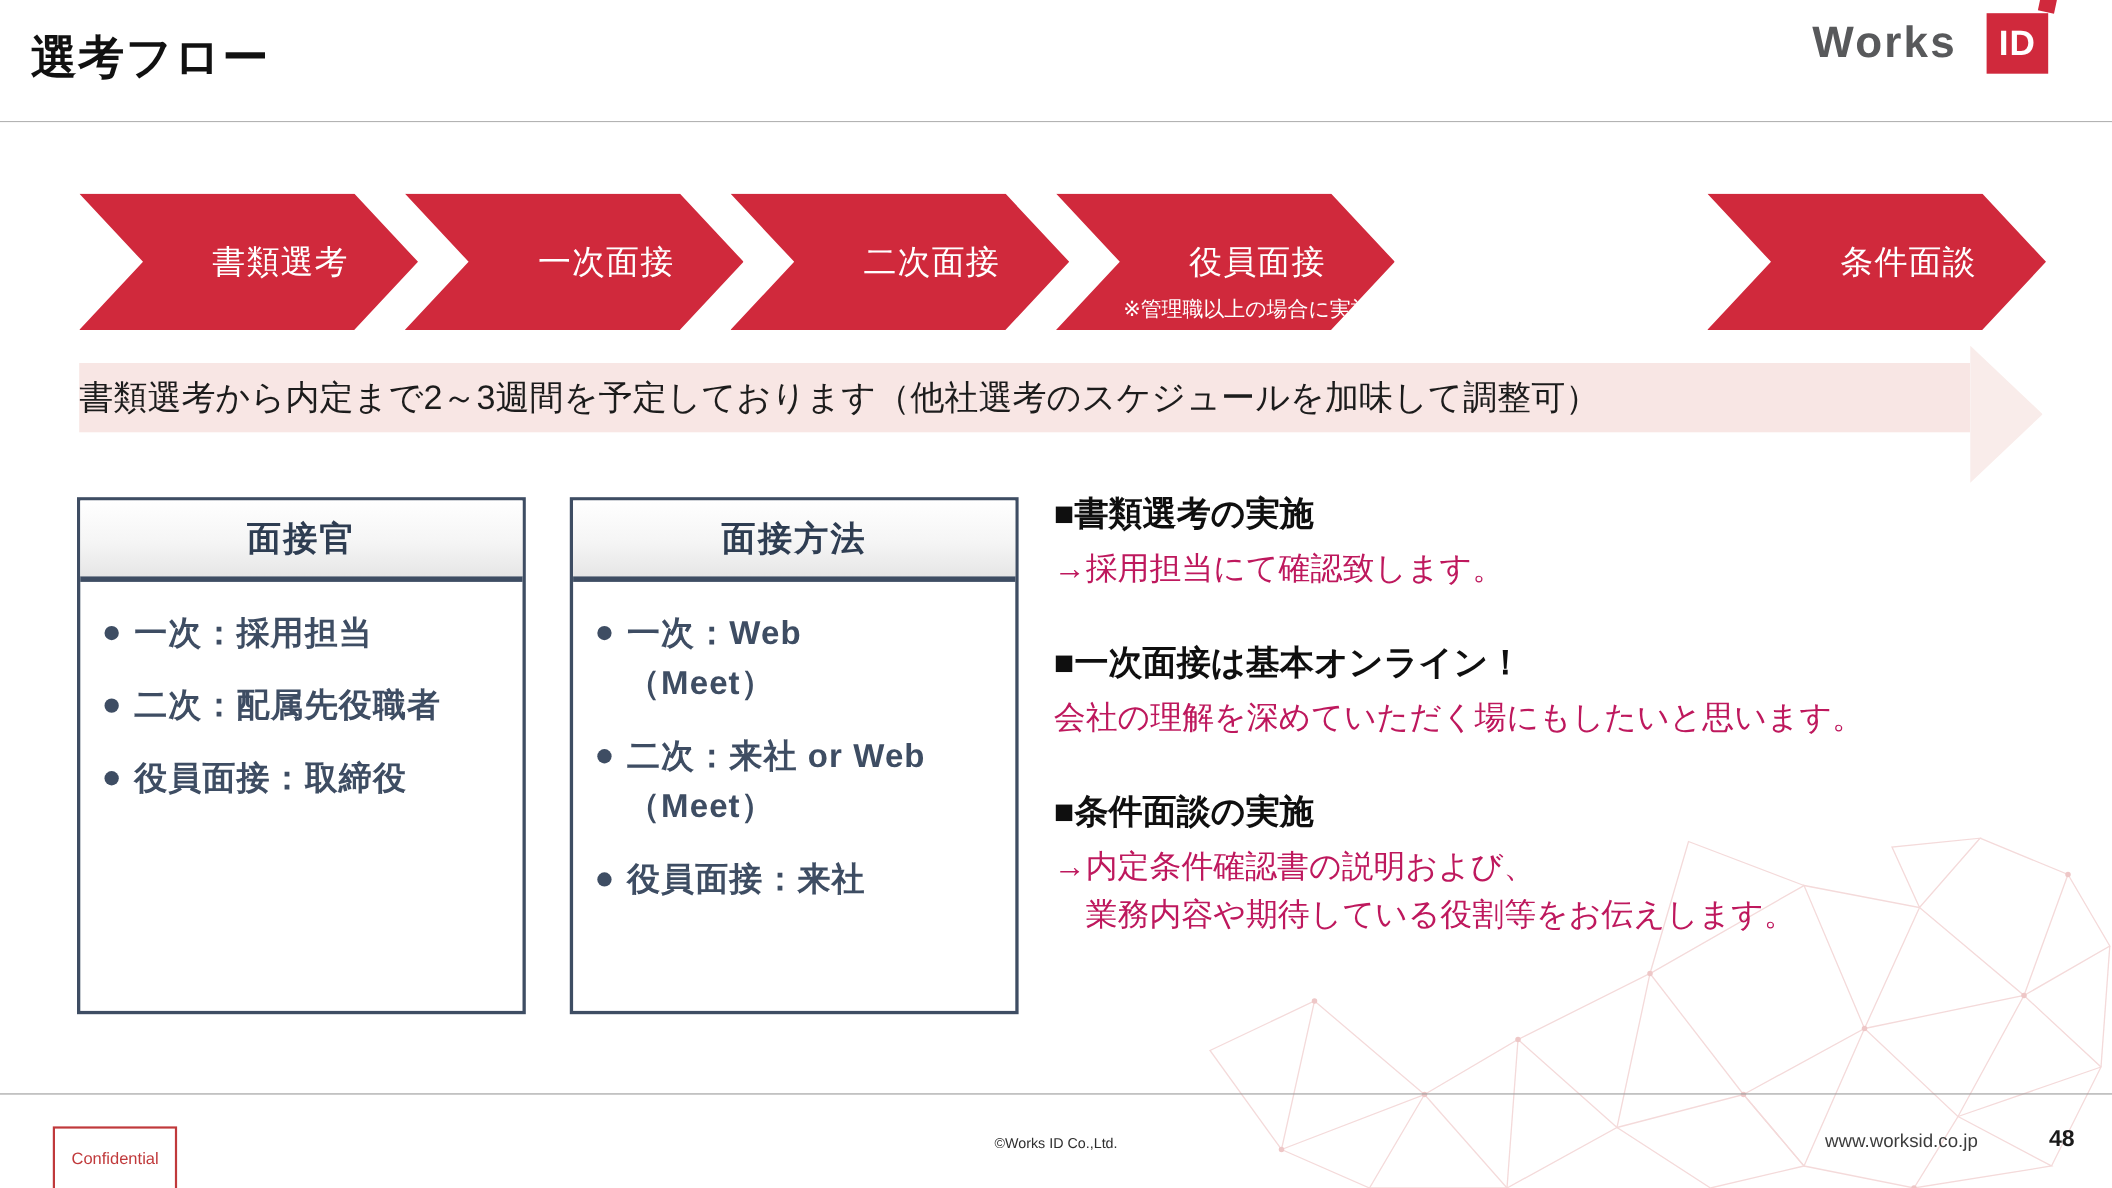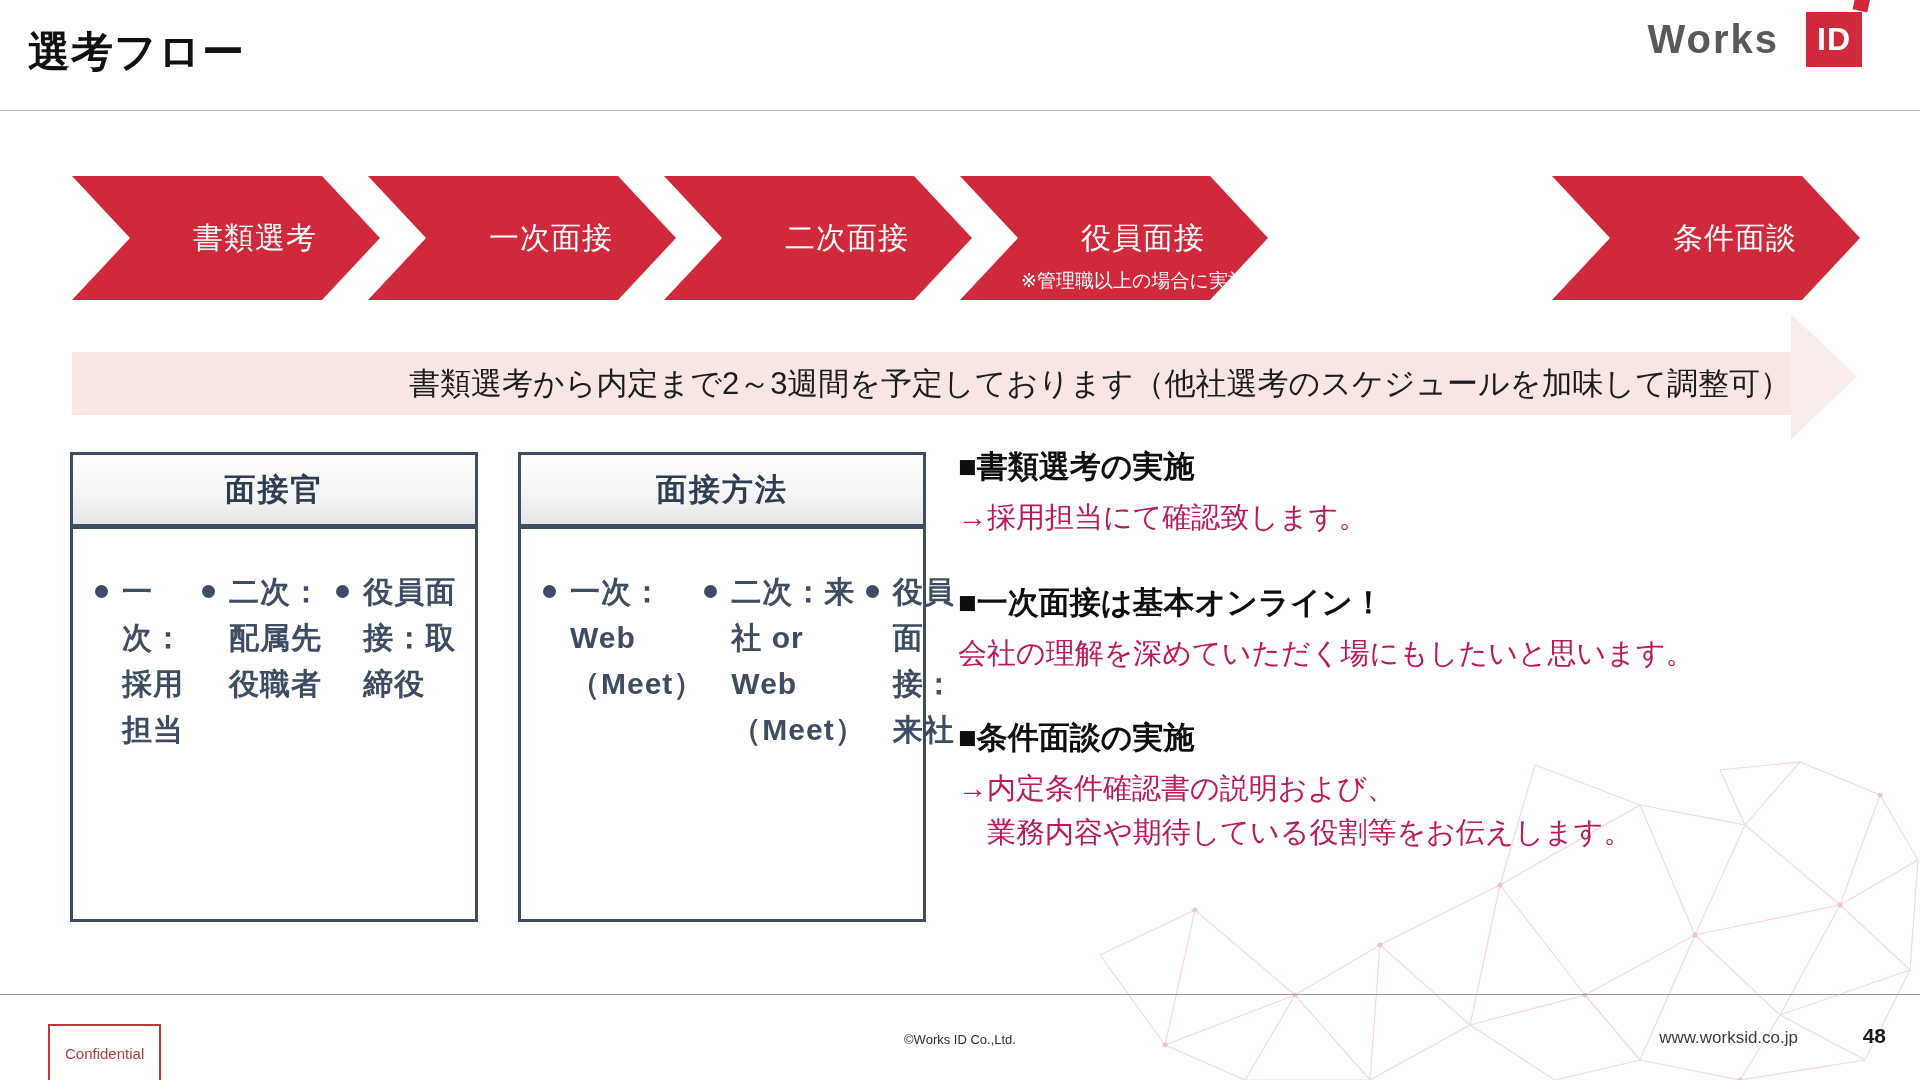--- a/index.html
+++ b/index.html
@@ -38,43 +38,43 @@
   }
   .chevron-label{ color:#fff; font-size:30px; letter-spacing:1px; }
   .chevron-note{
     position:absolute; left:40px; right:0; bottom:6px; text-align:center;
     color:#fff; font-size:19px; letter-spacing:0;
   }
   .c1{left:0;} .c2{left:296px;} .c3{left:592px;} .c4{left:888px;} .c5{left:1184px;} .c6{left:1480px;}
 
   
   .banner-band{
-    position:absolute; left:72px; top:352px; width:1719px; height:63px;
-    background:#f8e6e4; display:flex; align-items:center; justify-content:flex-end;
+    position:absolute; left:72px; top:330px; width:1719px; height:63px;
+    background:#f8e6e4; display:flex; align-items:center; justify-content:flex-start;
   }
   .banner-text{ font-size:31px; color:#1c1c1c; }
   .banner-arrowhead{
     position:absolute; left:1791px; top:314px; width:66px; height:125px;
     background:#f9ecea; clip-path:polygon(0 0, 100% 50%, 0 100%);
   }
 
   
   .box{
     position:absolute; top:452px; width:408px; height:470px;
     border:3px solid #3e4d63; background:#fff; z-index:1;
   }
   .box-interviewer{ left:70px; }
   .box-method{ left:518px; }
   .box-header{
     height:74px; border-bottom:5px solid #3e4d63;
     background:linear-gradient(180deg,#ffffff 0%,#f5f5f5 55%,#e6e6e6 100%);
     display:flex; align-items:center; justify-content:center;
     font-size:31px; font-weight:bold; color:#2e3d52; letter-spacing:2px;
   }
-  .box-body{ padding:40px 18px 0 22px; display:flex; flex-direction:row; row-gap:20px; }
+  .box-body{ padding:24px 18px 0 22px; display:flex; flex-direction:column; row-gap:20px; }
   .bullet-item{ display:flex; align-items:flex-start; }
   .bullet-dot{
     flex:none; width:13px; height:13px; border-radius:50%; background:#3e4d63;
     margin:16px 14px 0 0;
   }
   .bullet-text{
     font-size:30px; font-weight:bold; color:#3e4d63; line-height:1.53;
     white-space:pre-line; letter-spacing:1px;
   }
 

